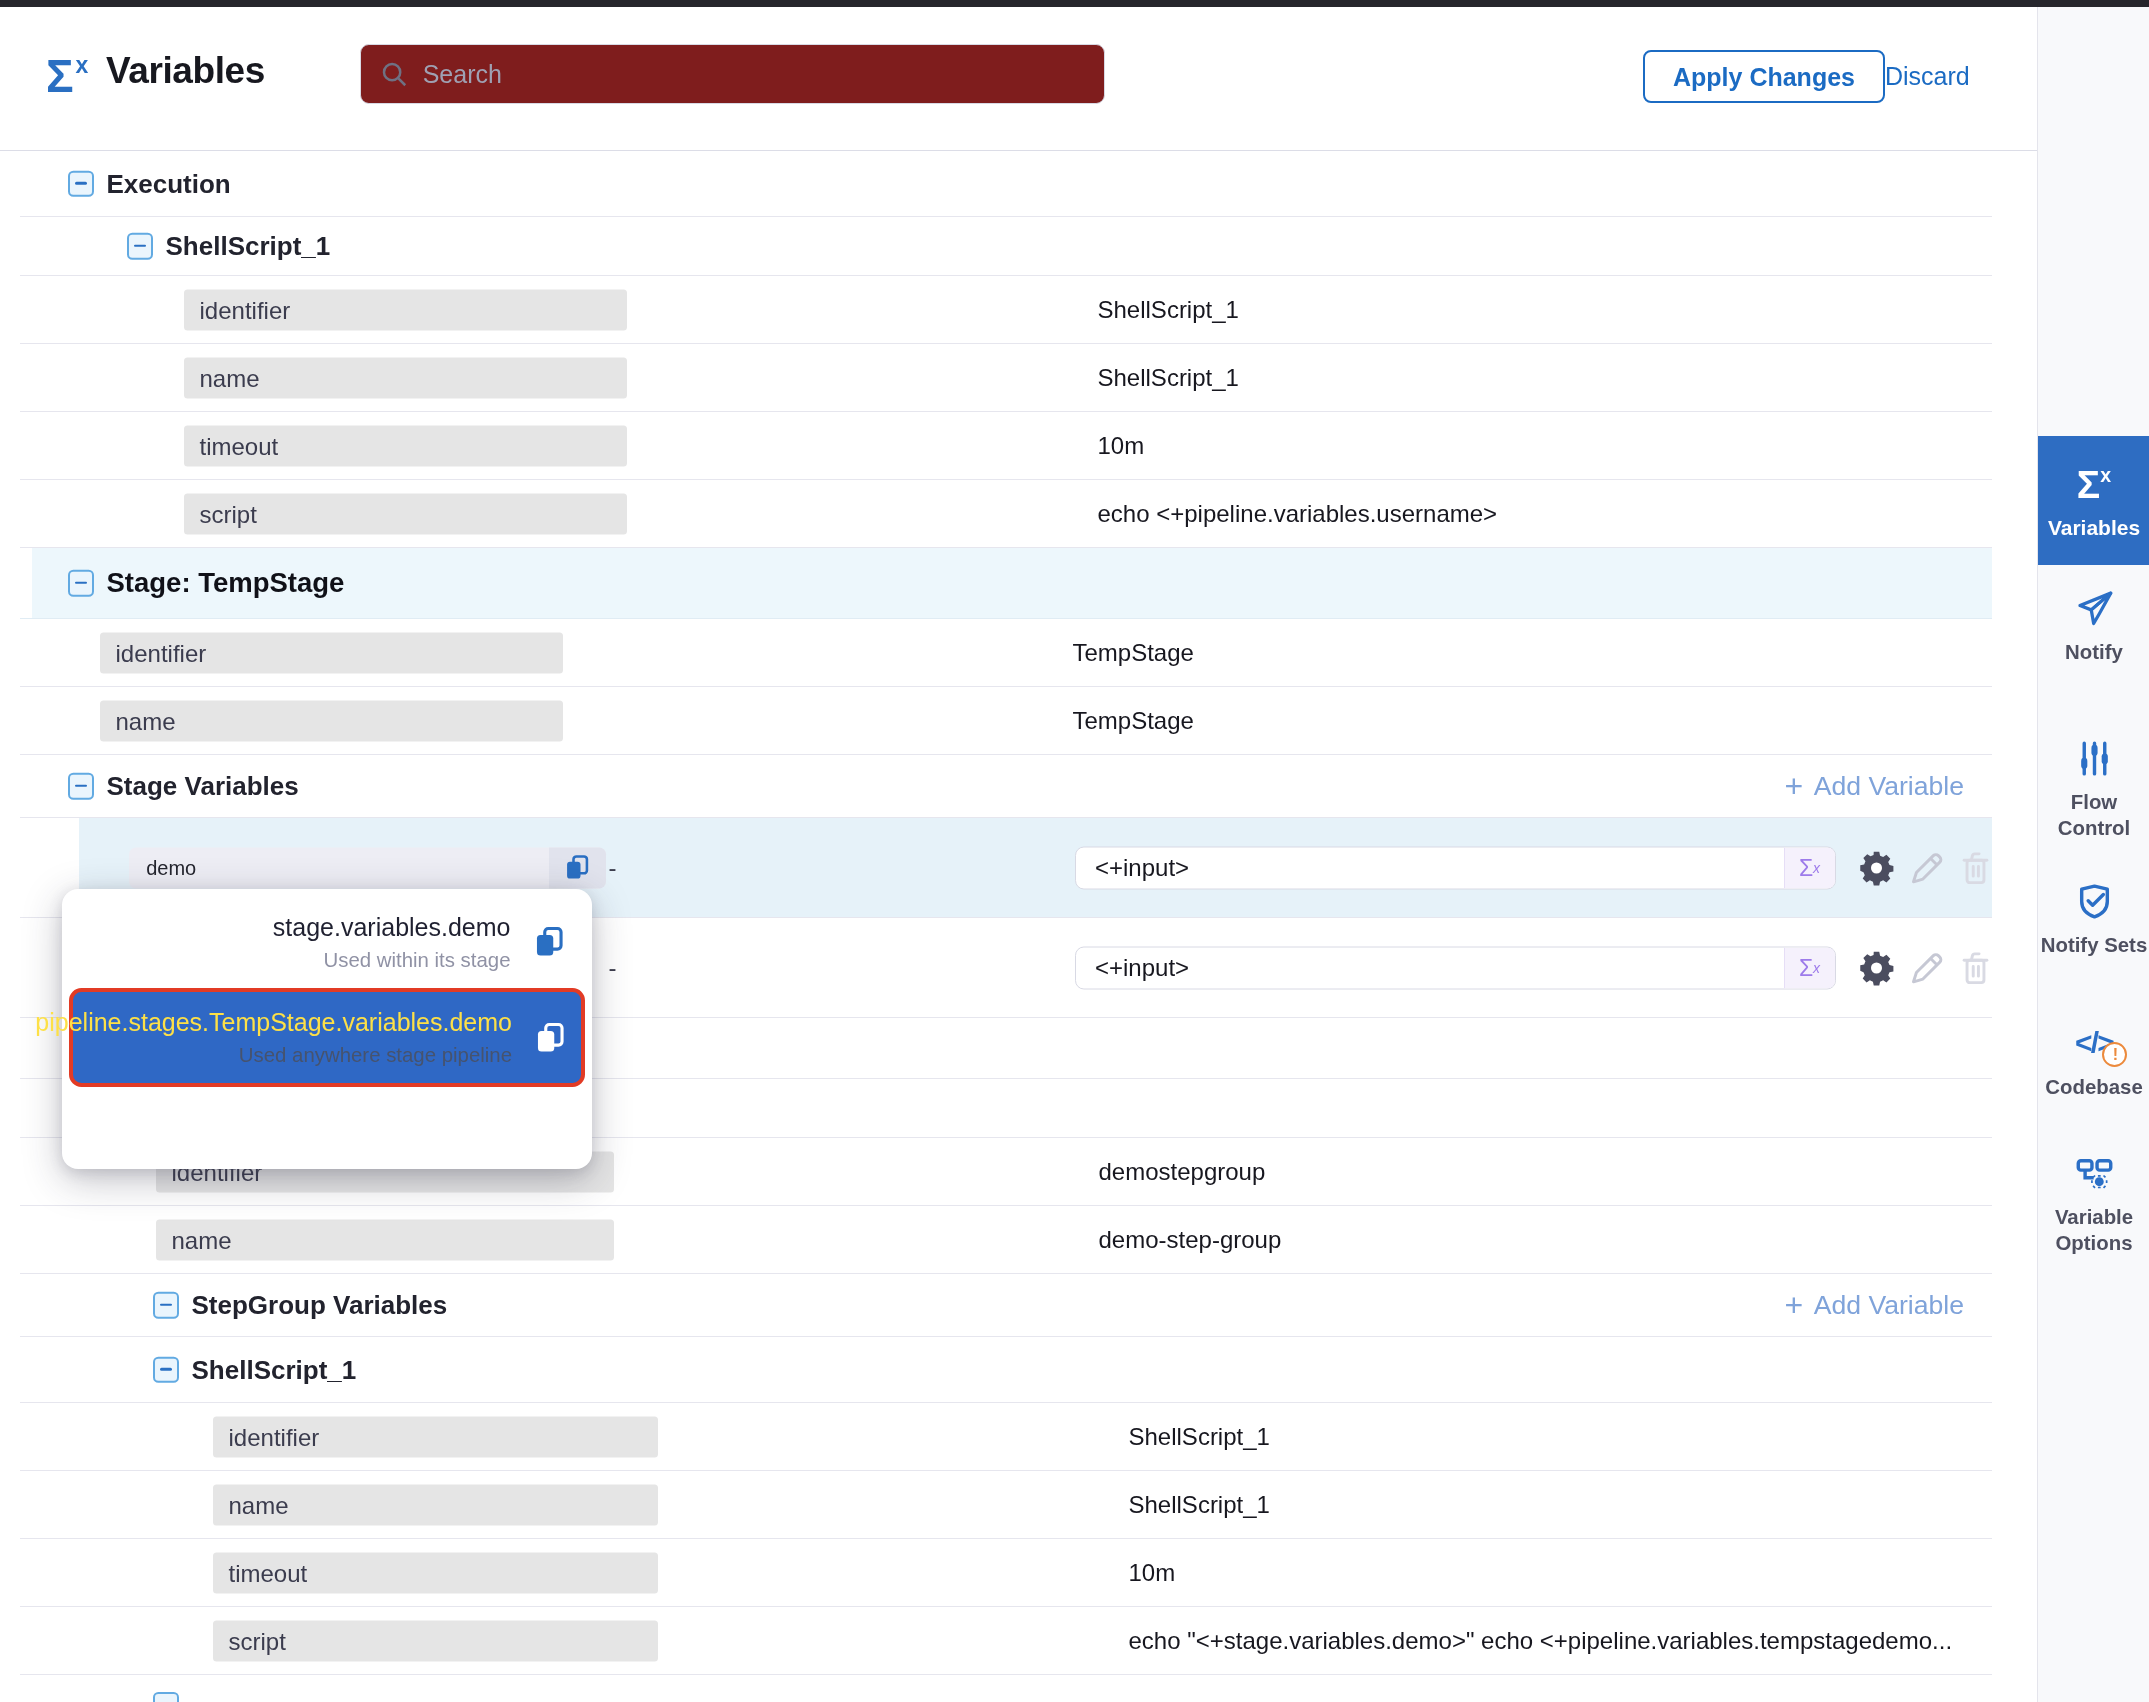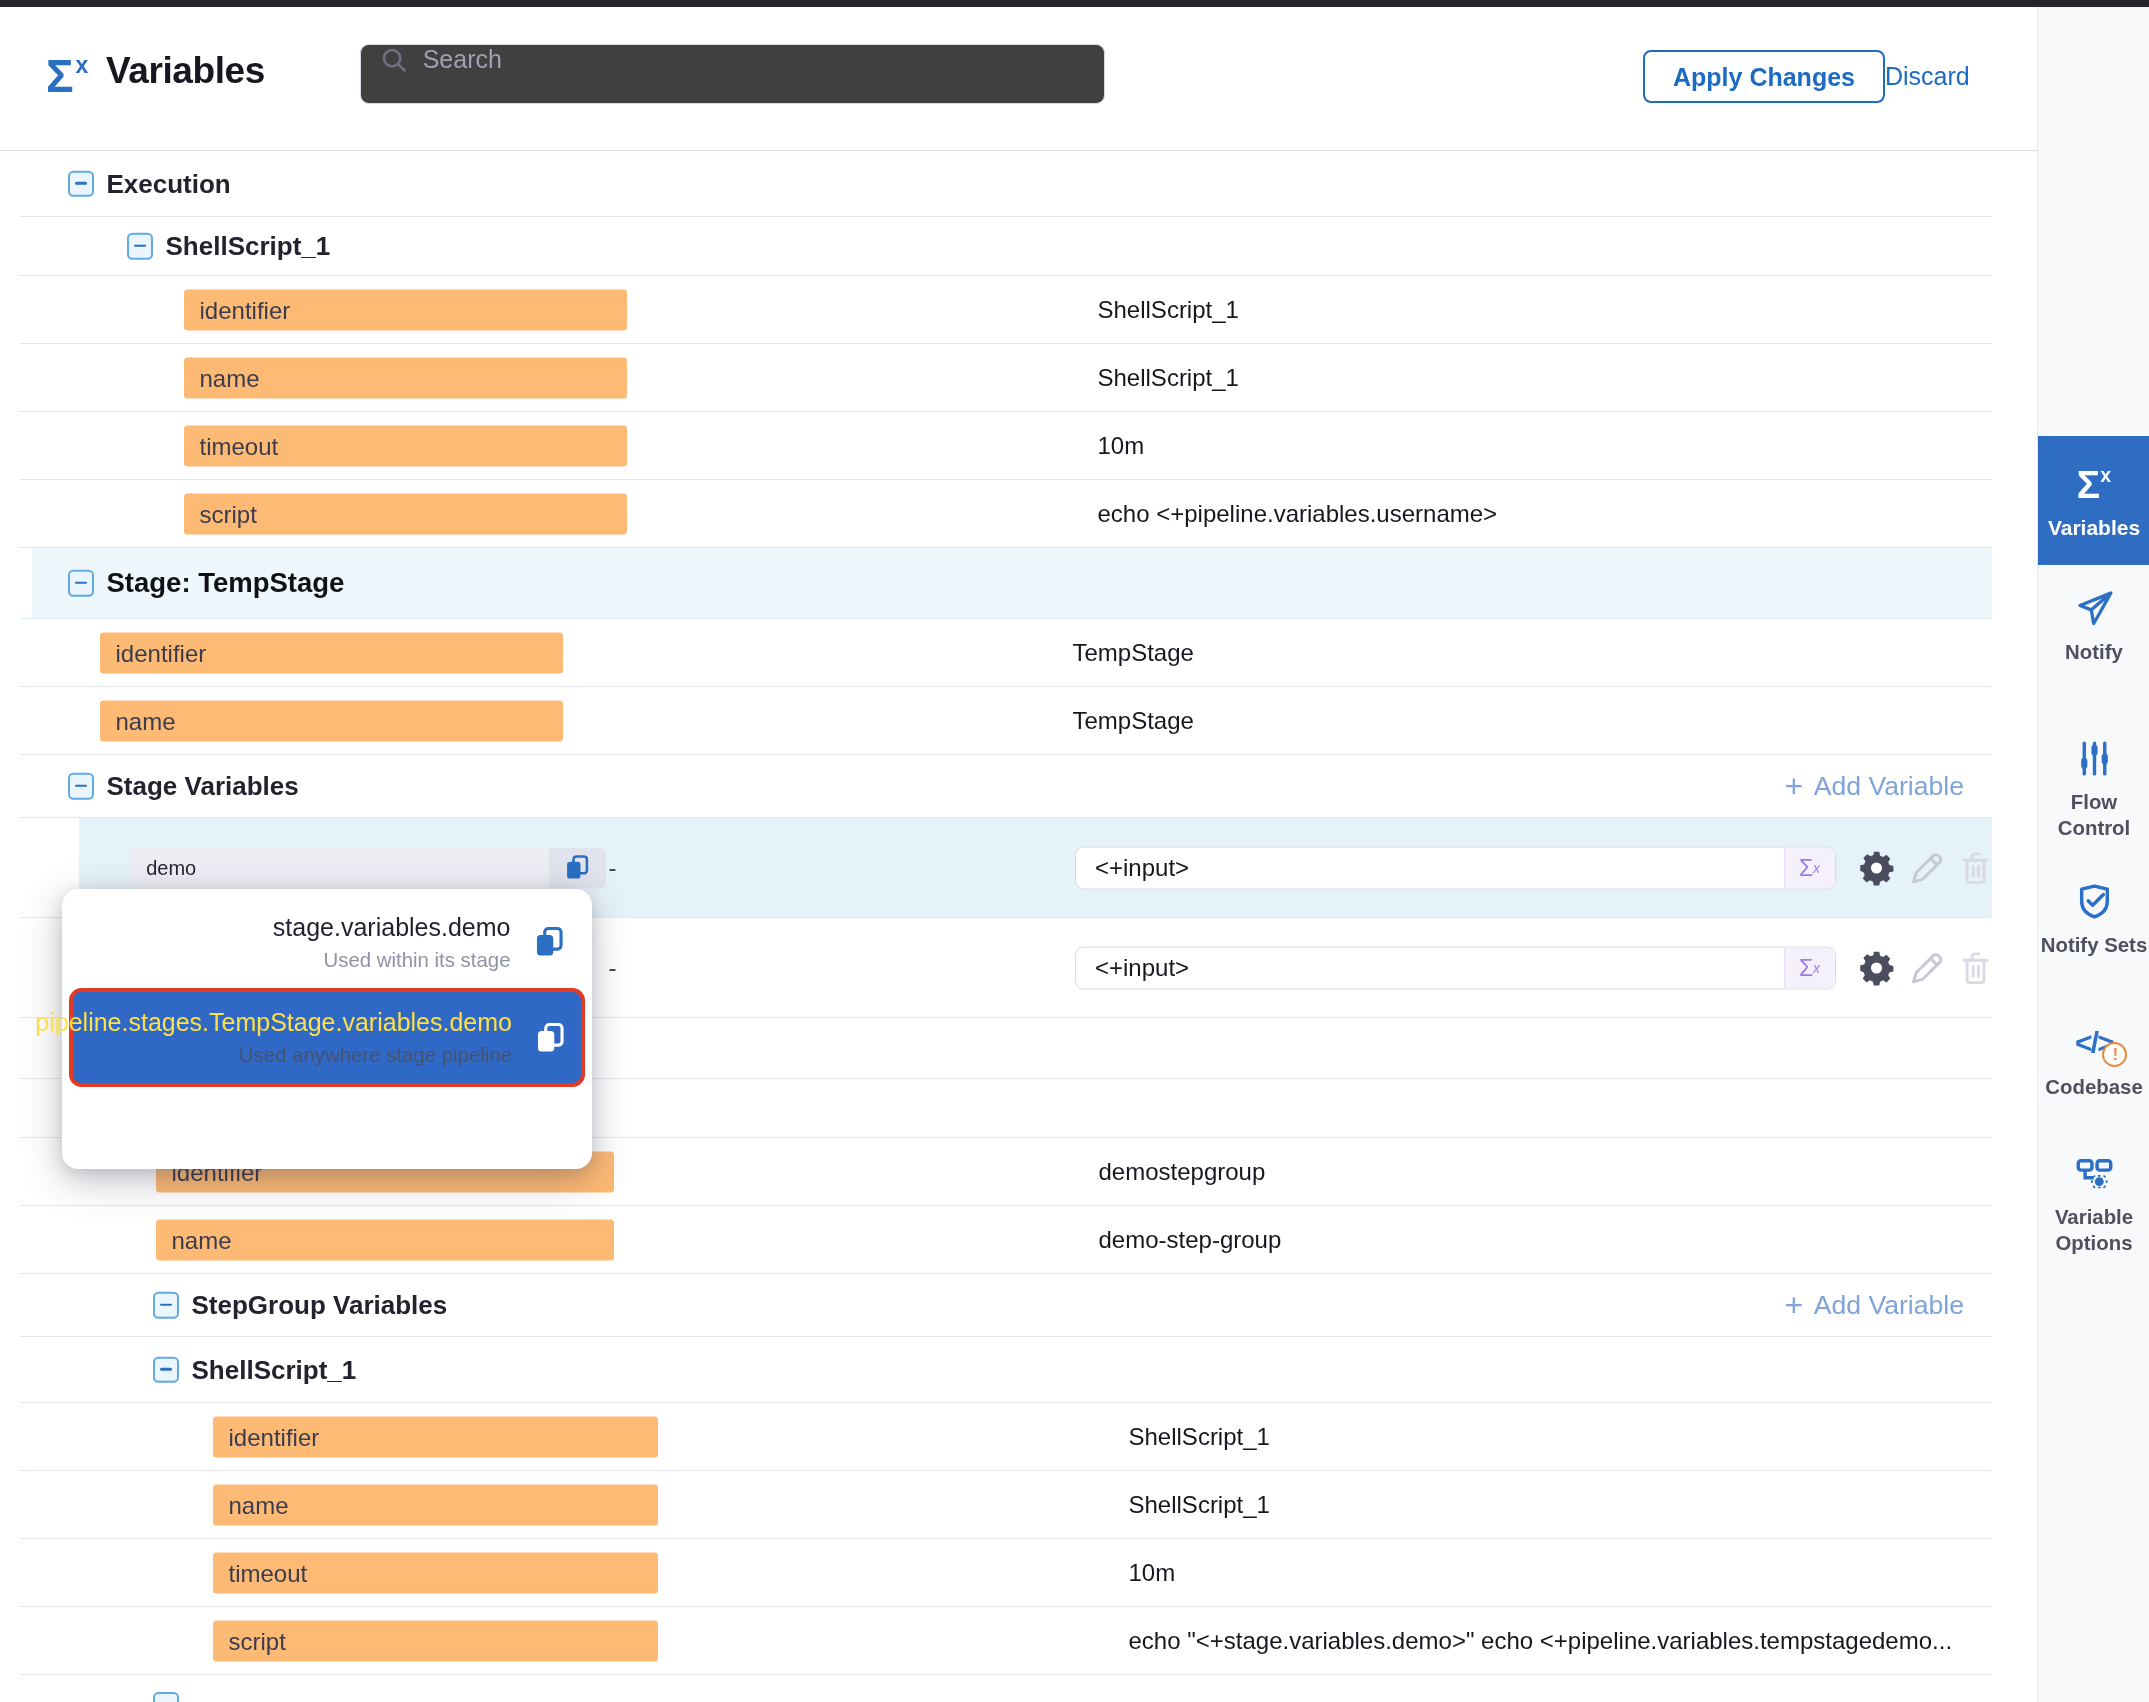--- a/index.html
+++ b/index.html
@@ -13,22 +13,22 @@
 
   
   .header { position:absolute; top:7px; left:0; width:2037px; height:144px; background:#fff;
             border-bottom:1.8px solid #dcdde7; z-index:20; }
   .logo { position:absolute; left:46px; top:41px; color:#2a6fc2; font-weight:700; }
   .logo .sg { font-size:46px; line-height:57px; }
   .logo .sx { font-size:23px; vertical-align:19.5px; margin-left:1.8px; font-weight:700; }
   .page-title { position:absolute; left:106px; top:43px; font-size:37px; font-weight:700;
                 letter-spacing:-0.4px; color:#17181f; }
   .search { position:absolute; left:360px; top:37px; width:745px; height:60px;
-            border:1.8px solid #d8d9e4; border-radius:8.9px; background:#404040;
-            display:flex; align-items:flex-start; padding:0 17.7px; gap:14px; }
+            border:1.8px solid #d8d9e4; border-radius:8.9px; background:#7f1d1d;
+            display:flex; align-items:center; padding:0 17.7px; gap:14px; }
   .search svg { width:30px; height:30px; }
   .search-ph { font-size:25px; color:#9fa0b2; }
   .apply-btn { position:absolute; left:1643px; top:43px; height:53px; padding:0 28px;
                border:2.7px solid #1b6bc3; border-radius:8px; background:#fff; color:#1b6bc3;
                font-size:25px; font-weight:600; line-height:48px; }
   .discard-btn { position:absolute; left:1885px; top:43px; height:53px; line-height:53px;
                  font-size:25px; color:#1b6bc3; font-weight:500; }
 
   
   .content { position:absolute; top:151px; left:0; width:1992px; bottom:0; background:#fff; overflow:hidden; }
@@ -50,21 +50,21 @@
            background:#eaf5fd; top:50%; transform:translateY(-50%); cursor:pointer; }
   .minus::after { content:""; position:absolute; left:5.3px; right:5.3px; top:50%; height:2.7px;
                   margin-top:-1.8px; background:#2a70c3; border-radius:1.8px; }
   .t0 .minus { left:48px; } .t1 .minus { left:107px; } .t2 .minus { left:133px; }
   .tree-label { position:absolute; top:50%; transform:translateY(-50%); font-size:26px;
                 font-weight:600; color:#22232e; white-space:nowrap; }
   .t0 .tree-label { left:87px; } .t1 .tree-label { left:146px; } .t2 .tree-label { left:172px; }
   .r-stage .tree-label { font-size:27.5px; font-weight:700; color:#101118; }
 
   .fbox { position:absolute; top:50%; transform:translateY(-50%); height:41px; line-height:41px;
-          padding:0 16px; background:#fdba74; border-radius:3.5px; font-size:24px; font-weight:500;
+          padding:0 16px; background:#e5e5e5; border-radius:3.5px; font-size:24px; font-weight:500;
           color:#3b3c4e; }
   .fval { position:absolute; top:50%; transform:translateY(-50%); font-size:24px; color:#17171f;
           white-space:nowrap; }
   .f-step  .fbox { left:164px; width:443px; }  .f-step  .fval { left:1078px; }
   .f-stage .fbox { left:80px;  width:463px; }  .f-stage .fval { left:1053px; }
   .f-sg    .fbox { left:136px; width:458px; }  .f-sg    .fval { left:1079px; }
   .f-deep  .fbox { left:193px; width:445px; }  .f-deep  .fval { left:1109px; }
 
   .add-var { position:absolute; right:28px; top:50%; transform:translateY(-50%);
              color:#7fa3da; font-size:26.6px; font-weight:500; display:flex; align-items:center;

